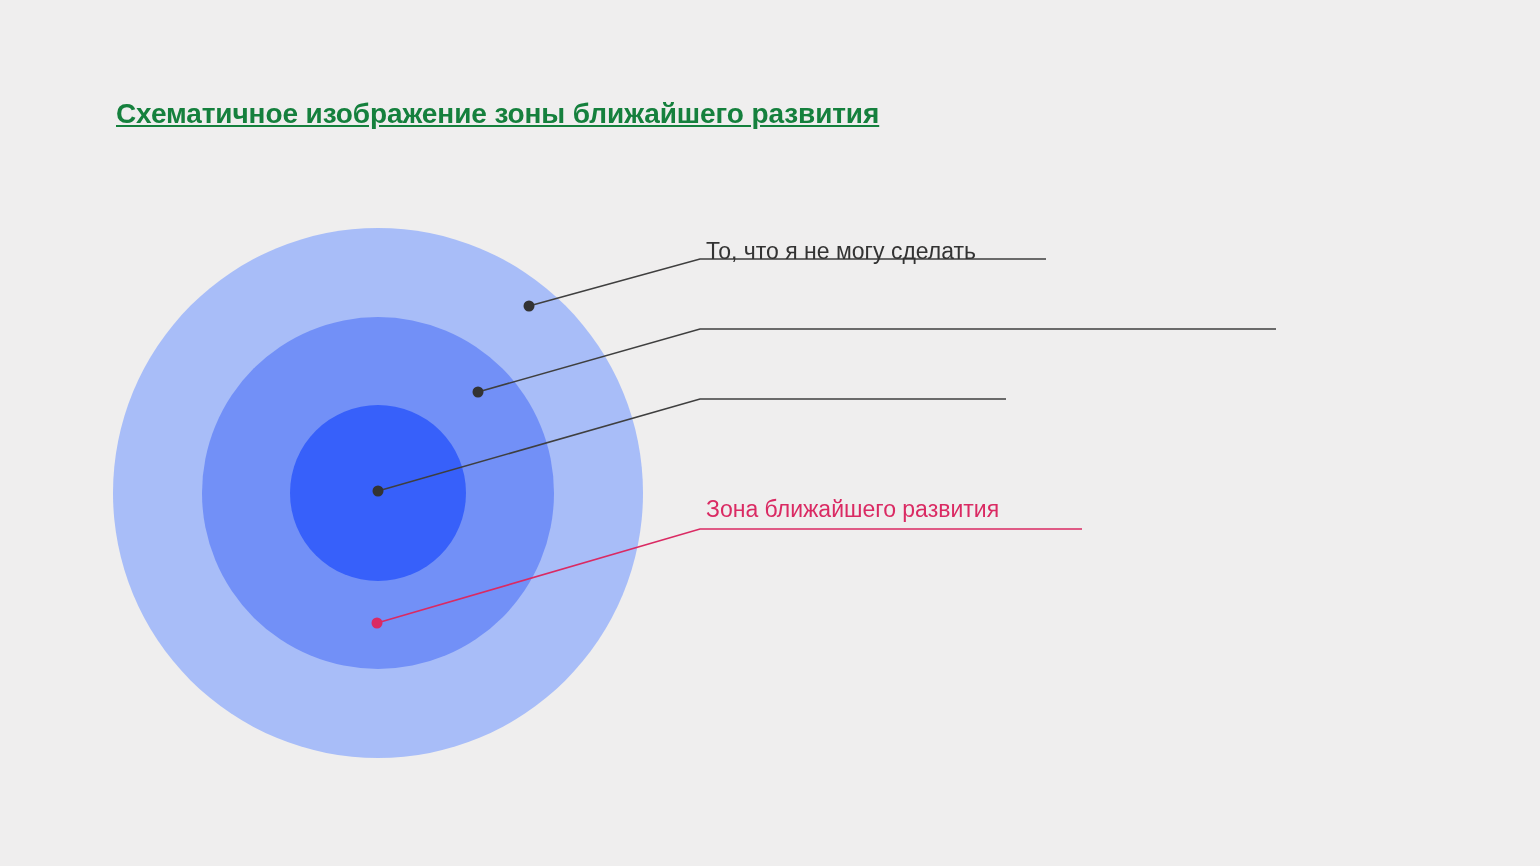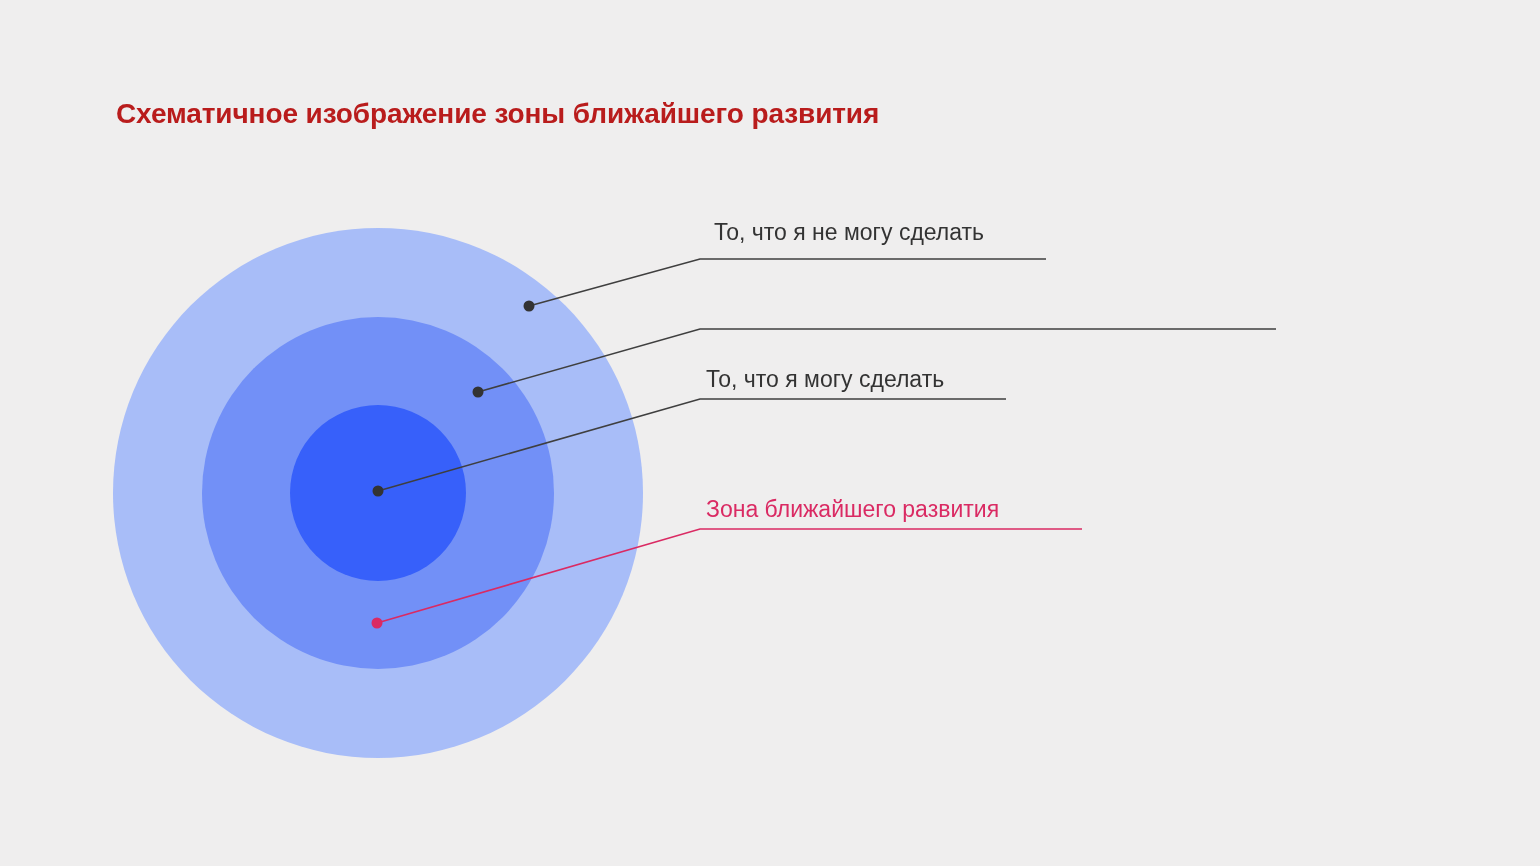--- a/index.html
+++ b/index.html
@@ -17,43 +17,44 @@
     position: relative;
     width: 1540px;
     height: 866px;
   }
   #diagram-title {
     position: absolute;
     left: 116px;
     top: 98px;
     font-size: 28px;
     font-weight: bold;
-    color: #b91c1c;
+    color: #15803d;
     letter-spacing: -0.1px;
     white-space: nowrap;
+    text-decoration: underline;
   }
   #venn-svg {
     position: absolute;
     left: 0;
     top: 0;
     width: 1540px;
     height: 866px;
   }
   .callout-label {
     position: absolute;
     font-size: 23px;
     color: #333333;
     white-space: nowrap;
     line-height: 1;
   }
   .callout-label.accent {
     color: #da2a63;
     text-align: center;
   }
-  #label-cannot-do   { left: 706px; top: 221px; margin-left: 8px; }
+  #label-cannot-do   { left: 706px; top: 240px; }
   #label-with-teacher{ left: 706px; top: 298px; }
   #label-can-do      { left: 706px; top: 368px; }
   #label-zpd         { left: 706px; top: 498px; }
 </style>
 </head>
 <body>
 
 <div id="canvas">
 
   <div id="diagram-title">Схематичное изображение зоны ближайшего развития</div>
@@ -73,17 +74,16 @@
     <polyline points="378,491 700,399 1006,399" fill="none" stroke="#3f3f3f" stroke-width="1.6"></polyline>
     <circle cx="378" cy="491" r="5.5" fill="#333333"></circle>
 
     <polyline points="377,623 700,529 1082,529" fill="none" stroke="#da2a63" stroke-width="1.6"></polyline>
     <circle cx="377" cy="623" r="5.5" fill="#da2a63"></circle>
   </svg>
 
   <div class="callout-label" id="label-cannot-do">То, что я не могу сделать</div>
 
 
-  <div class="callout-label" id="label-can-do">То, что я могу сделать</div>
 
   <div class="callout-label accent" id="label-zpd">Зона ближайшего развития</div>
 
 </div>
 
 </body></html>

